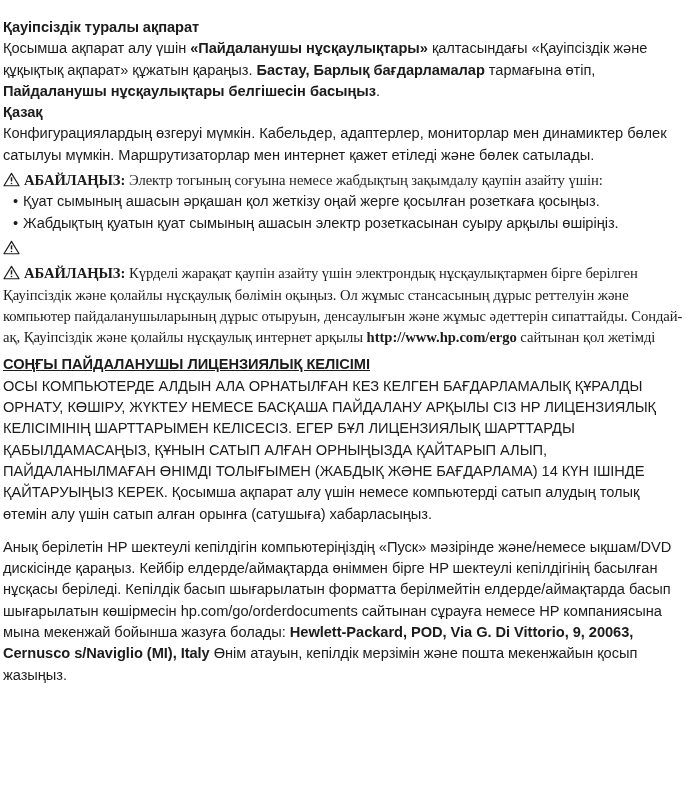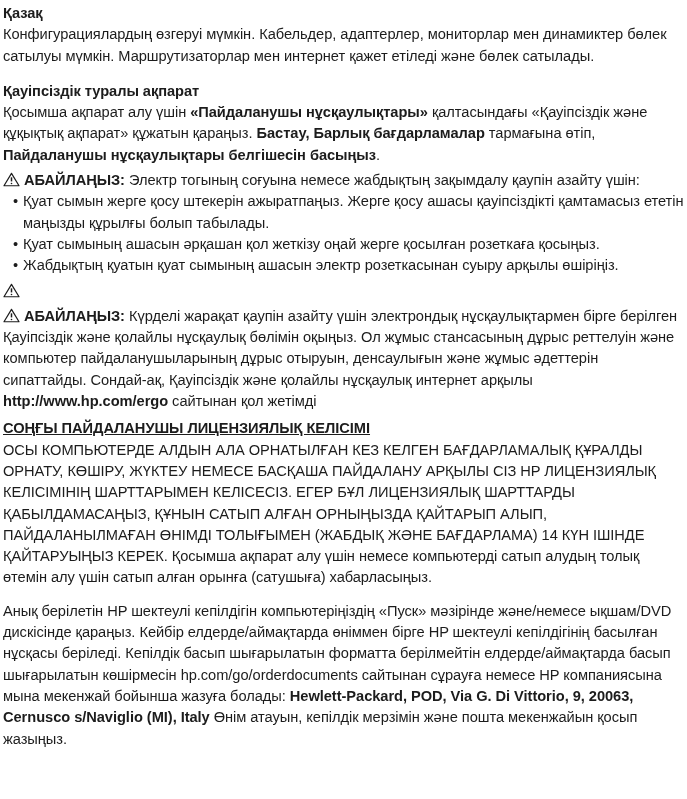--- a/index.html
+++ b/index.html
@@ -16,21 +16,21 @@
   }
   .h {
     font-size: inherit;
     line-height: inherit;
     font-weight: 700;
     margin: 0;
   }
   .para { margin: 0; }
   .b { font-weight: 700; }
   .gap-lg { margin-top: 14px; }
-  .gap-sm { margin-top: 4px; }
+  .gap-sm { margin-top: 4px; font-family: Liberation Serif, serif; }
   .gap-md { margin-top: 6px; text-decoration: underline; }
   .gap-xl { margin-top: 12px; }
   .bullets {
     margin: 0;
     padding-left: 20px;
     list-style: none;
   }
   .bullets li { position: relative; }
   .bullets li::before {
     content: "\2022";
@@ -46,38 +46,37 @@
     color: #1c1c1c;
   }
   .warn-icon svg { display: block; width: 17px; height: 15px; }
 </style>
 </head>
 <body>
 
 <main class="page">
 
   <section>
-    <h1 class="h">Қазақ</h1>
-    <p class="para">Конфигурациялардың өзгеруі мүмкін. Кабельдер, адаптерлер, мониторлар мен динамиктер бөлек сатылуы мүмкін. Маршрутизаторлар мен интернет қажет етіледі және бөлек сатылады.</p>
+    <h2 class="h gap-lg">Қауіпсіздік туралы ақпарат</h2>
+    <p class="para"><span>Қосымша ақпарат алу үшін </span><span class="b">«Пайдаланушы нұсқаулықтары»</span><span> қалтасындағы «Қауіпсіздік және құқықтық ақпарат» құжатын қараңыз. </span><span class="b">Бастау, Барлық бағдарламалар</span><span> тармағына өтіп, </span><span class="b">Пайдаланушы нұсқаулықтары белгішесін басыңыз</span><span>.</span></p>
   </section>
 
   <section>
-    <h2 class="h gap-lg">Қауіпсіздік туралы ақпарат</h2>
-    <p class="para"><span>Қосымша ақпарат алу үшін </span><span class="b">«Пайдаланушы нұсқаулықтары»</span><span> қалтасындағы «Қауіпсіздік және құқықтық ақпарат» құжатын қараңыз. </span><span class="b">Бастау, Барлық бағдарламалар</span><span> тармағына өтіп, </span><span class="b">Пайдаланушы нұсқаулықтары белгішесін басыңыз</span><span>.</span></p>
+    <h1 class="h">Қазақ</h1>
+    <p class="para">Конфигурациялардың өзгеруі мүмкін. Кабельдер, адаптерлер, мониторлар мен динамиктер бөлек сатылуы мүмкін. Маршрутизаторлар мен интернет қажет етіледі және бөлек сатылады.</p>
   </section>
 
   <section>
 
     <p class="para gap-sm"><span class="warn-icon"><svg viewBox="0 0 24 21" aria-hidden="true">
             <path d="M12 1.8 L22.6 19.3 H1.4 Z" fill="none" stroke="currentColor" stroke-width="1.7" stroke-linejoin="round"></path>
             <path d="M12 7.4 v5.8" stroke="currentColor" stroke-width="2.1"></path>
             <circle cx="12" cy="16.2" r="1.15" fill="currentColor"></circle>
           </svg></span><span><span class="b">АБАЙЛАҢЫЗ:</span><span> Электр тогының соғуына немесе жабдықтың зақымдалу қаупін азайту үшін:</span></span></p>
     <ul class="bullets">
-      <li>Қуат сымын жерге қосу штекерін ажыратпаңыз. Жерге қосу ашасы қауіпсіздікті қамтамасыз ететін маңызды құрылғы болып табылады.</li>
       <li>Қуат сымының ашасын әрқашан қол жеткізу оңай жерге қосылған розеткаға қосыңыз.</li>
       <li>Жабдықтың қуатын қуат сымының ашасын электр розеткасынан суыру арқылы өшіріңіз.</li>
     </ul>
 
     <p class="para gap-sm"><span class="warn-icon"><svg viewBox="0 0 24 21" aria-hidden="true">
             <path d="M12 1.8 L22.6 19.3 H1.4 Z" fill="none" stroke="currentColor" stroke-width="1.7" stroke-linejoin="round"></path>
             <path d="M12 7.4 v5.8" stroke="currentColor" stroke-width="2.1"></path>
             <circle cx="12" cy="16.2" r="1.15" fill="currentColor"></circle>
           </svg></span></p>
 

